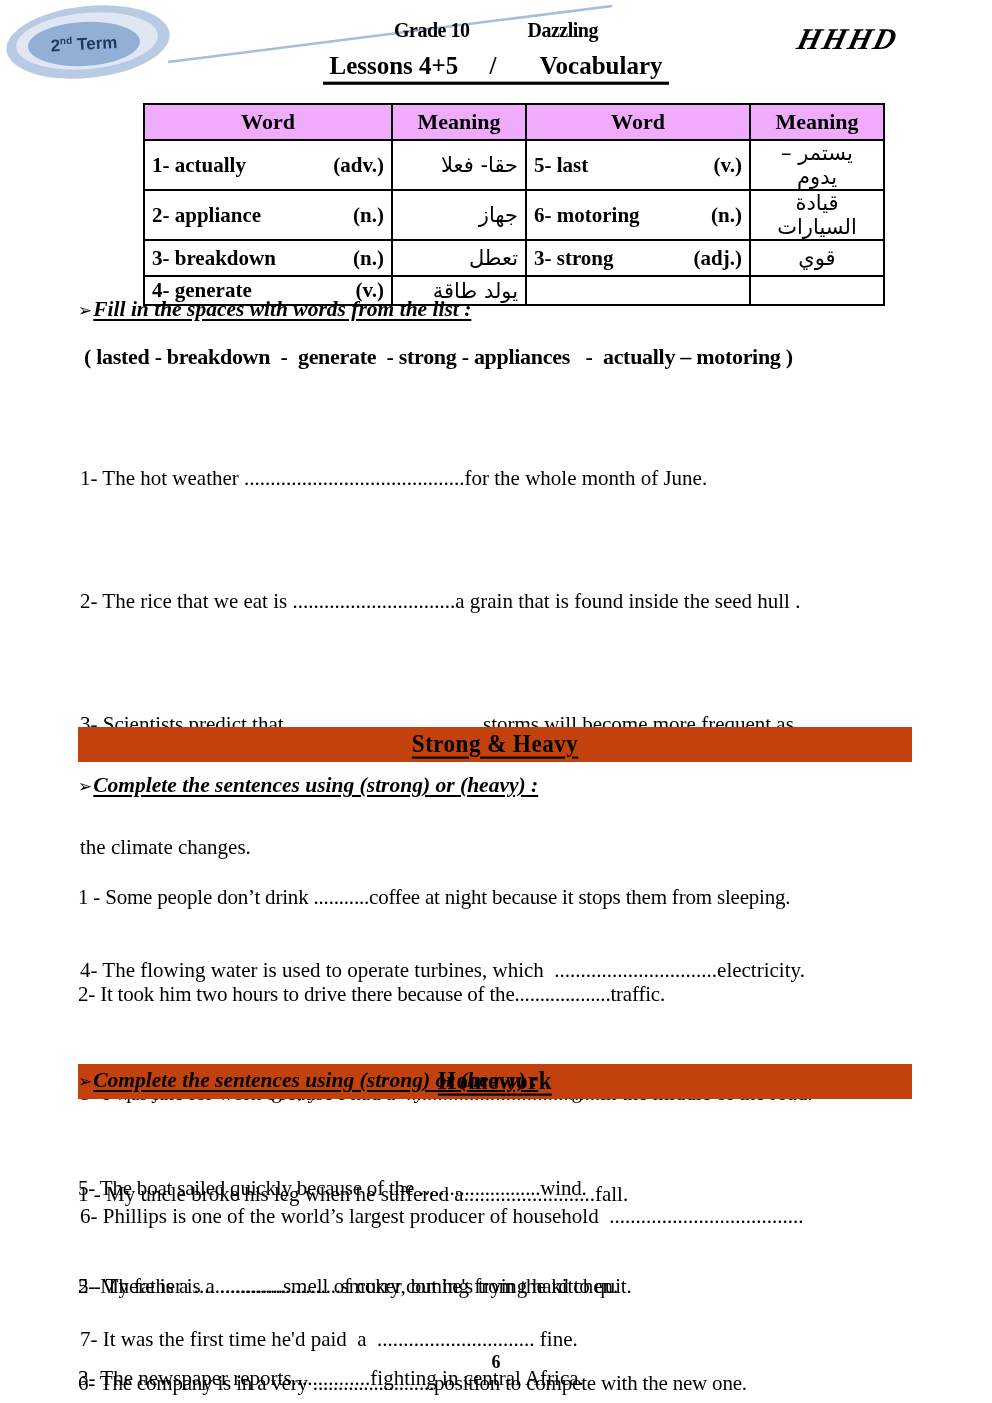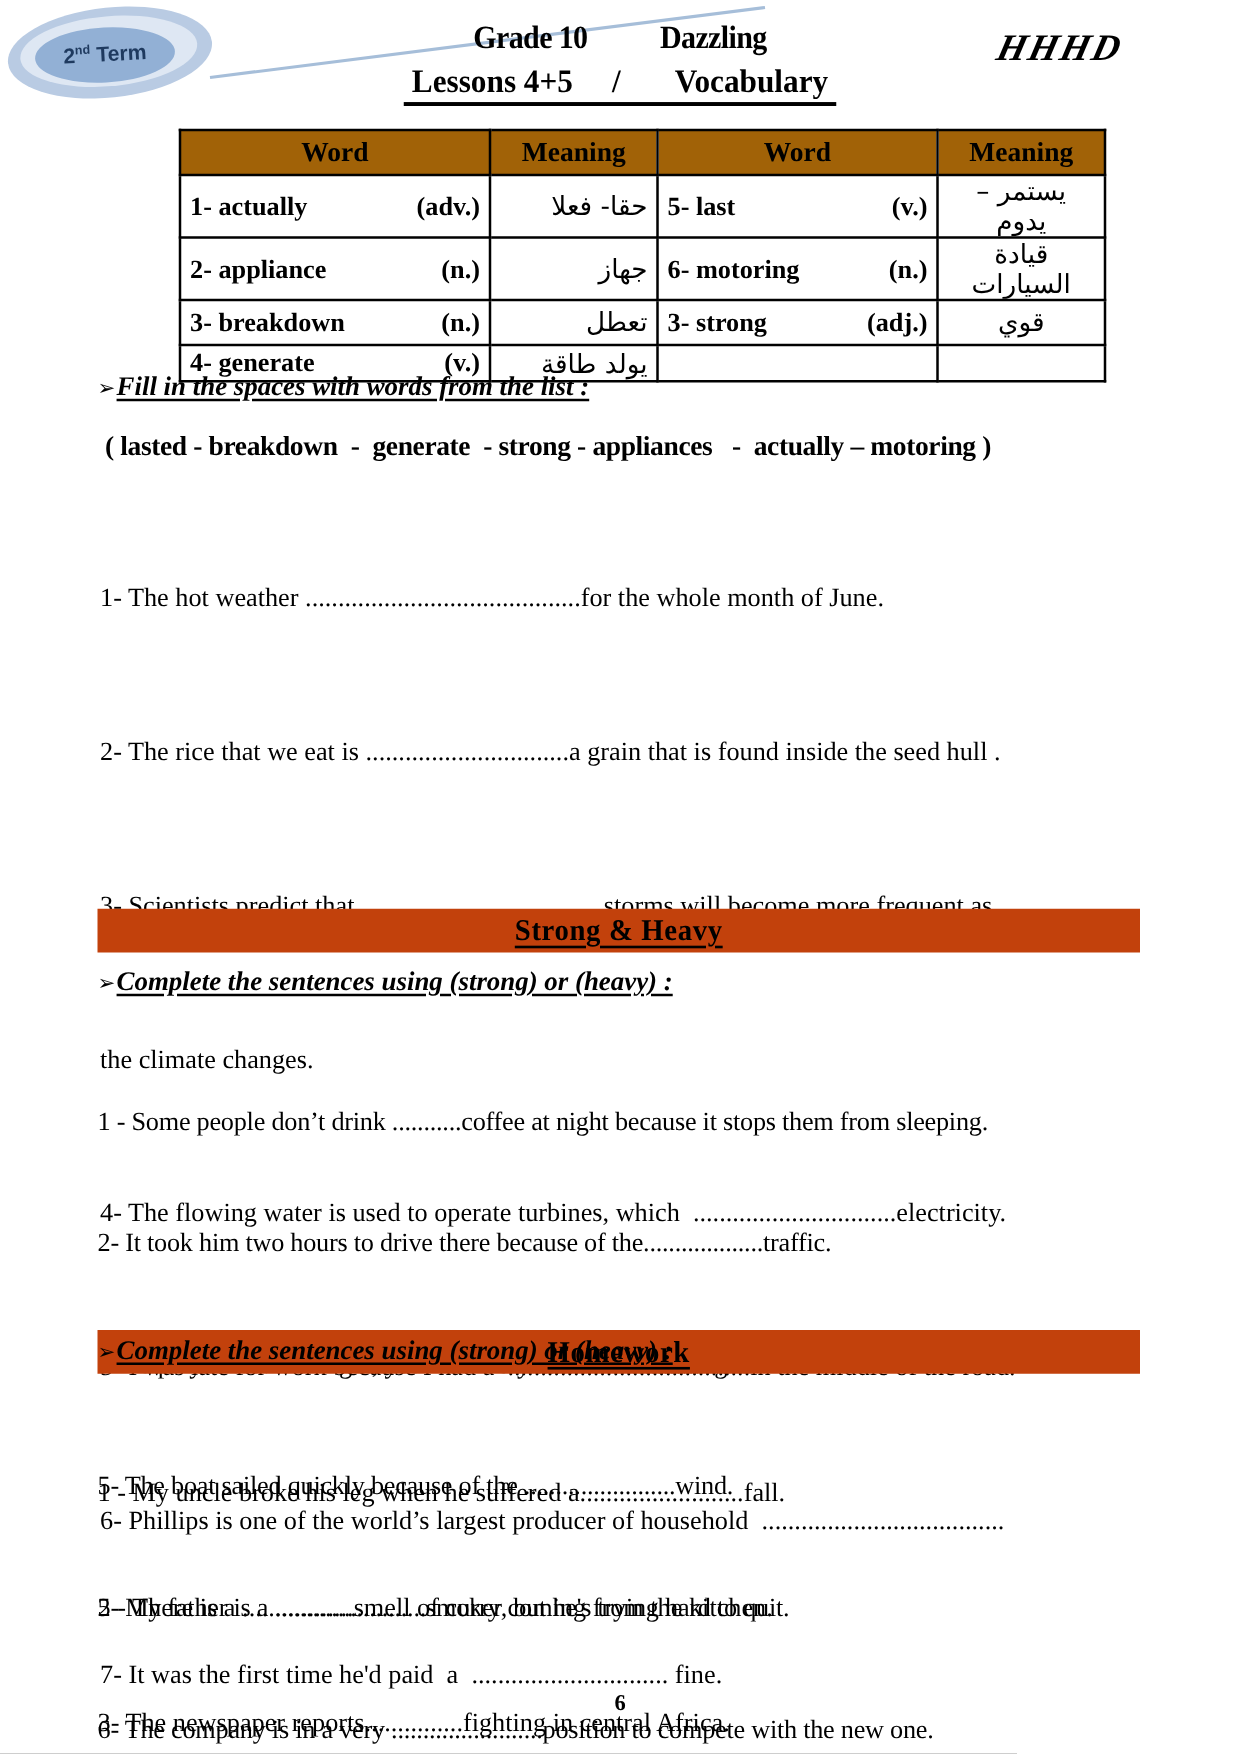--- a/index.html
+++ b/index.html
@@ -16,31 +16,31 @@
   .badge{position:absolute;left:6px;top:4px;width:168px;height:78px;}
   .badge .ell{position:absolute;border-radius:50%;}
   .badge .outer{left:0;top:2px;width:164px;height:72px;background:#b9cbe3;transform:rotate(-6deg);}
   .badge .mid{left:10px;top:9px;width:142px;height:56px;background:#dee7f3;transform:rotate(-5deg);}
   .badge .inner{left:22px;top:18px;width:112px;height:44px;background:#92b0d5;display:flex;align-items:center;justify-content:center;transform:rotate(-3deg);}
   .badge .txt{font-family:"Liberation Sans",sans-serif;font-weight:bold;font-size:17px;color:#1f3a5f;white-space:pre;}
   .badge sup{font-size:10px;vertical-align:super;}
   .swoosh{position:absolute;left:0;top:0;width:992px;height:120px;pointer-events:none;}
   
   .title-row{position:absolute;left:0;top:18px;width:100%;display:flex;justify-content:center;gap:58px;
-    font-weight:bold;font-size:24px;letter-spacing:-0.5px;font-family:Liberation Serif, serif;}
+    font-weight:bold;font-size:20px;letter-spacing:-0.5px;font-family:Liberation Serif, serif;}
   .title-row span{transform:scaleY(1.08);}
   .signature{position:absolute;left:798px;top:22px;font-size:30px;font-style:italic;font-weight:bold;
     transform:skewX(-14deg);letter-spacing:2px;}
   .subtitle-wrap{position:absolute;left:0;top:52px;width:100%;text-align:center;}
   .subtitle{display:inline-block;font-weight:bold;font-size:25px;white-space:pre;
     border-bottom:3px solid #000;padding:0 6px 1px 6px;transform:scaleY(1.05);}
   
   .vtable{position:absolute;left:143px;top:103px;border-collapse:collapse;table-layout:fixed;width:740px;}
   .vtable th,.vtable td{border:2px solid #000;padding:0 7px;overflow:hidden;}
-  .vtable th{background:#a16207;font-size:22px;height:34px;font-weight:bold;}
+  .vtable th{background:#f0abfc;font-size:22px;height:34px;font-weight:bold;}
   .vtable td{font-size:21px;}
   .word-cell{font-weight:bold;}
   .word-cell .inner{display:flex;justify-content:space-between;align-items:baseline;}
   .ar{font-size:17px;direction:rtl;font-family:"DejaVu Sans", sans-serif;}
   .ar-right{text-align:right;}
   .ar-center{text-align:center;}
   tr.r1{height:30px;} tr.r2{height:37px;} tr.r3{height:36px;} tr.r4{height:29px;padding-left:44px;}
   
   .instr{position:absolute;font-weight:bold;font-style:italic;font-size:21.5px;}
   .instr .u{text-decoration:underline;text-decoration-thickness:2px;text-underline-offset:3px;white-space:pre;}

